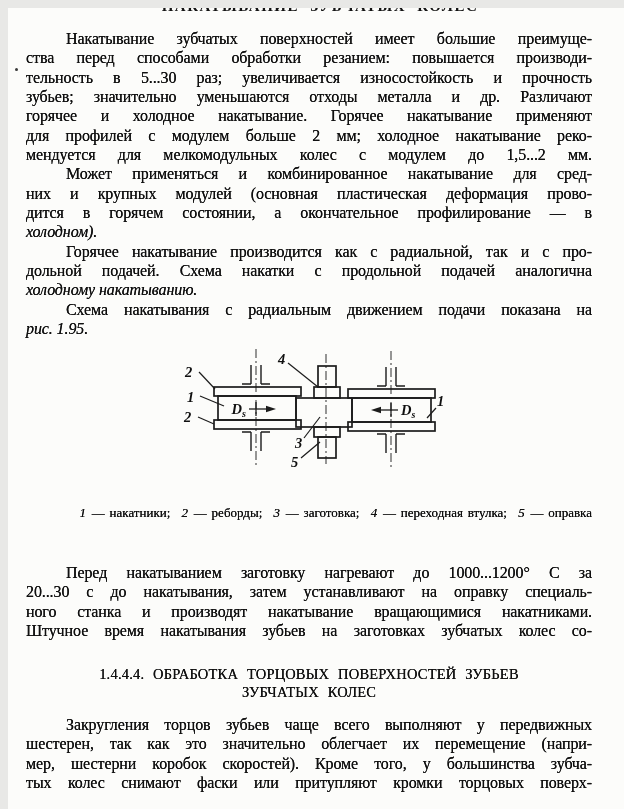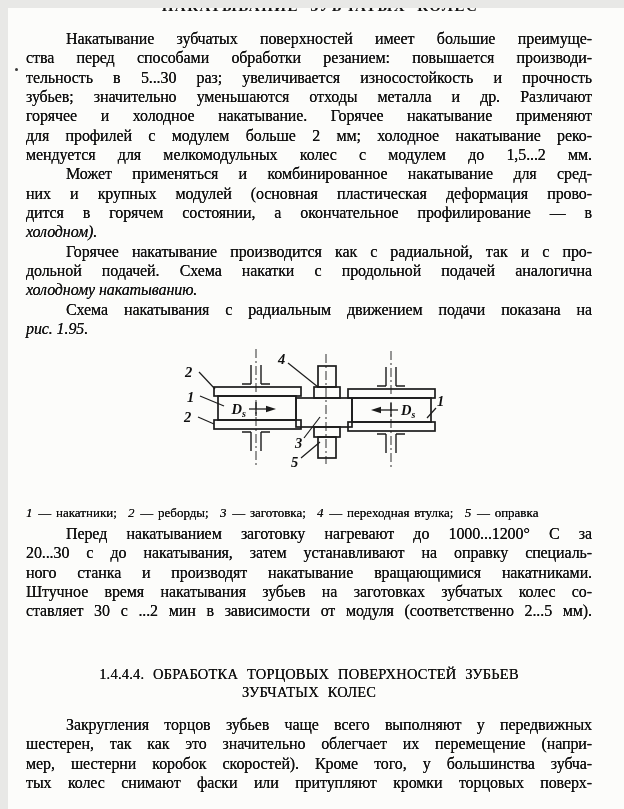--- a/index.html
+++ b/index.html
@@ -11,35 +11,35 @@
   
   .runhead-clip{position:absolute;top:0;left:0;width:624px;height:8px;overflow:hidden;}
   .runhead{margin-top:-10px;text-align:center;font-weight:bold;font-size:15px;letter-spacing:1.5px;word-spacing:6px;color:#131313;}
   .speck{position:absolute;left:7px;top:60px;width:3px;height:3px;border-radius:50%;background:#3a3a3a;}
   
   .textcol{position:absolute;left:18px;width:566px;font-size:16px;line-height:19.35px;letter-spacing:-0.1px;text-shadow:0 0 .35px currentColor;}
   .tl{text-align:justify;text-align-last:justify;white-space:normal;}
   .tl-first{text-indent:40px;}
   .tl-endshort{text-align-last:left;font-style:italic;}
   #block1{top:21px;}
-  #block2{top:516px;}
+  #block2{top:555px;}
   #block3{top:707px;}
   
   .fig{position:absolute;left:135px;top:338px;}
   .fig .s{stroke:#1c1c1c;fill:none;stroke-width:1.7px;}
   .fig .thin{stroke:#1c1c1c;fill:none;stroke-width:1.4px;}
   .fig .cl{stroke:#2e2e2e;fill:none;stroke-width:1px;stroke-dasharray:9 3 2 3;}
   .fig .tick{stroke:#1c1c1c;stroke-width:1.3px;}
   .fig .ldr{stroke:#1c1c1c;fill:none;stroke-width:1.2px;}
   .fig text{font-family:"Liberation Serif","DejaVu Serif",serif;font-style:italic;font-size:14.5px;fill:#101010;font-weight:bold;}
   .fig .dsub{font-size:10px;}
   .fig .arr{fill:#1c1c1c;stroke:none;}
   
   .cap-title{position:absolute;left:18px;top:474px;width:566px;text-align:center;font-size:14px;word-spacing:4px;text-shadow:0 0 .3px currentColor;}
-  .legend{position:absolute;left:18px;top:497px;width:566px;text-align:left;font-size:13px;word-spacing:1.5px;text-shadow:0 0 .25px currentColor;}
+  .legend{position:absolute;left:18px;top:497px;width:566px;text-align:right;font-size:13px;word-spacing:1.5px;text-shadow:0 0 .25px currentColor;}
   .legend i{font-style:italic;padding-right:1px;}
   
   .heading{position:absolute;left:18px;top:657px;width:566px;text-align:center;font-weight:normal;font-size:14.5px;line-height:18px;word-spacing:5px;letter-spacing:.2px;text-shadow:0 0 .35px currentColor;}
 </style>
 </head>
 <body>
 
 <div class="page">
 
   <div class="runhead-clip">
@@ -154,21 +154,20 @@
   </svg>
 
   <div class="legend"><span><i>1</i> — накатники;  </span><span><i>2</i> — реборды;  </span><span><i>3</i> — заготовка;  </span><span><i>4</i> — переходная втулка;  </span><span><i>5</i> — оправка</span></div>
 
   <div class="textcol" id="block2">
       <div>
         <div class="tl tl-first">Перед накатыванием заготовку нагревают до 1000...1200° С за</div>
         <div class="tl">20...30 с до накатывания, затем устанавливают на оправку специаль-</div>
         <div class="tl">ного станка и производят накатывание вращающимися накатниками.</div>
         <div class="tl">Штучное время накатывания зубьев на заготовках зубчатых колес со-</div>
-        <div class="tl">ставляет 30 с ...2 мин в зависимости от модуля (соответственно 2...5 мм).</div>
       </div>
     </div>
 
   <div class="heading">
     <div>1.4.4.4. ОБРАБОТКА ТОРЦОВЫХ ПОВЕРХНОСТЕЙ ЗУБЬЕВ</div>
     <div>ЗУБЧАТЫХ КОЛЕС</div>
   </div>
 
   <div class="textcol" id="block3">
       <div>

